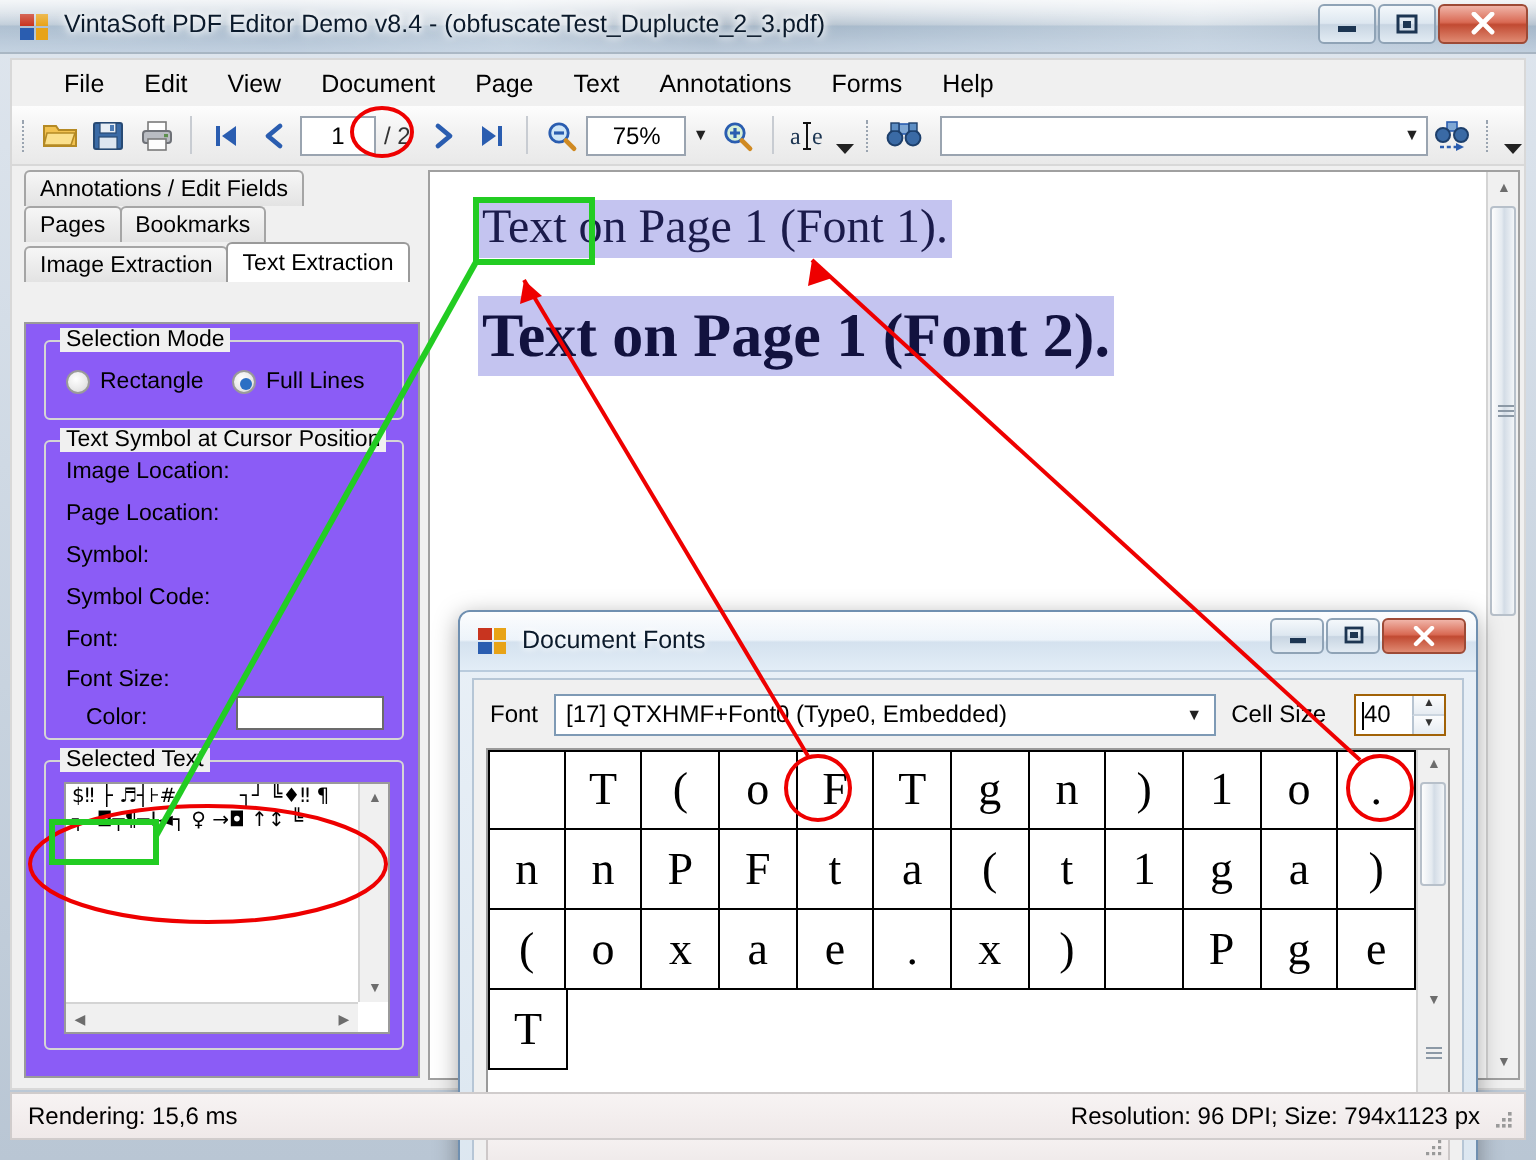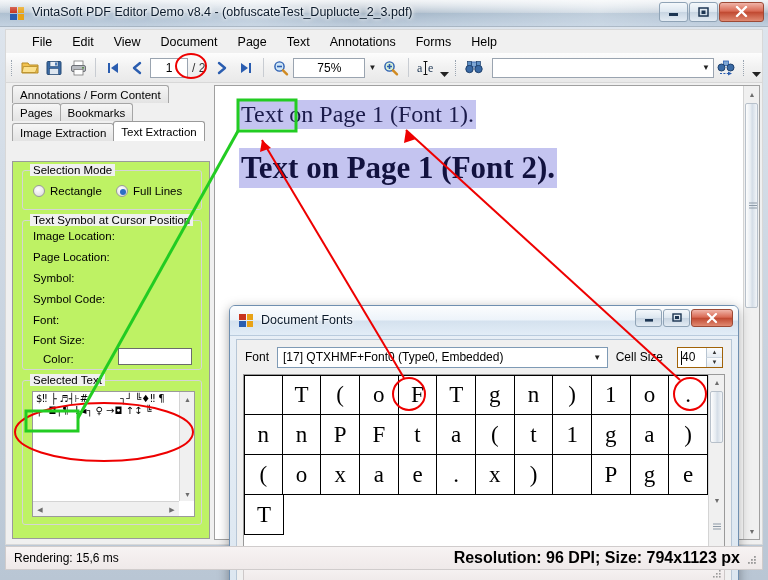--- a/index.html
+++ b/index.html
@@ -88,21 +88,21 @@
     width: 24px; height: 23px; display:flex; align-items:center; justify-content:center;
     cursor:default; border:1px solid transparent; border-radius:2px;
   }
   .page-box {
     width: 38px; height: 20px; background:#fff; border:1px solid #9aa4b0;
     display:flex; align-items:center; justify-content:center;
     font-size:12px; color:#000; margin: 0 1px;
   }
   .page-total { font-size:12px; color:#333; margin:0 5px 0 3px; }
   .zoom-box {
-    width: 72px; height:20px; background:#fff; border:1px solid #9aa4b0;
+    width: 50px; height:20px; background:#fff; border:1px solid #9aa4b0;
     display:flex; align-items:center; justify-content:center;
     font-size:12px; color:#000;
   }
   .combo-arrow {
     width: 14px; height: 20px; display:flex;align-items:center;justify-content:center;
     font-size: 8px; color:#222; cursor:default;
   }
   .search-combo {
     flex: 1; height: 20px; background:#fff; border:1px solid #9aa4b0;
     margin-left: 6px; display:flex; align-items:center;
@@ -136,21 +136,21 @@
     border:1px solid #a5a5a5; border-bottom:none;
     border-radius:3px 3px 0 0;
     margin-right:-1px; cursor:default; white-space:nowrap;
   }
   .tab.active {
     background:#fff; border-color:#9a9a9a; height:20px; margin-top:-2px;
     position:relative; z-index:5;
   }
   #tab-content {
     position:absolute; left:3px; top:76px; width:198px; height:378px;
-    background:#bef264; border:1px solid #9a9a9a;
+    background:#8b5cf6; border:1px solid #9a9a9a;
   }
 
   .groupbox { position:absolute; border:1px solid #d5d5d5; border-radius:3px; }
   .groupbox > .gb-title {
     position:absolute; top:-7px; left:7px; background:#f0f0f0;
     padding:0 3px; font-size:11.5px; color:#000; white-space:nowrap;
   }
   .radio-row { position:absolute; display:flex; align-items:flex-start; }
   .radio {
     width:12px; height:12px; border-radius:50%;
@@ -216,21 +216,21 @@
   }
 
   
   #status-bar {
     position:absolute; left:5px; top:546px; width:758px; height:24px;
     background:linear-gradient(180deg,#f7f3f3 0%, #efe9e9 100%);
     border:1px solid #d0cccc;
     display:flex; align-items:center;
   }
   #status-left { position:absolute; left:8px; font-size:12px; color:#000; }
-  #status-right { position:absolute; right:22px; font-size:16px; color:#000;font-weight:bold; }
+  #status-right { position:absolute; right:22px; font-size:12px; color:#000; }
   #status-grip {
     position:absolute; right:4px; bottom:3px; width:12px; height:12px;
   }
 
   
   #fonts-dialog {
     position:absolute; left:223px; top:222px; width:510px; height:308px;
     background: linear-gradient(180deg,#e9f0f7 0%, #dbe6f0 100%);
     border:1px solid #6f8fb0; border-radius:6px 6px 3px 3px;
     box-shadow: 0 3px 12px rgba(0,0,0,.35);
@@ -479,21 +479,21 @@
           <path d="M1 3 L5.5 8 L10 3 z" fill="#222"></path>
         </svg>
     </div>
   </div>
 
   <div id="main-area">
 
     <div id="left-panel">
       <div class="tab-strip">
         <div class="tab-row">
-          <div class="tab">Annotations / Form Content</div>
+          <div class="tab">Annotations / Edit Fields</div>
         </div>
         <div class="tab-row">
           <div class="tab">Pages</div>
           <div class="tab">Bookmarks</div>
         </div>
         <div class="tab-row" style="height:20px;align-items:flex-end;">
           <div class="tab">Image Extraction</div>
           <div class="tab active">Text Extraction</div>
         </div>
       </div>

